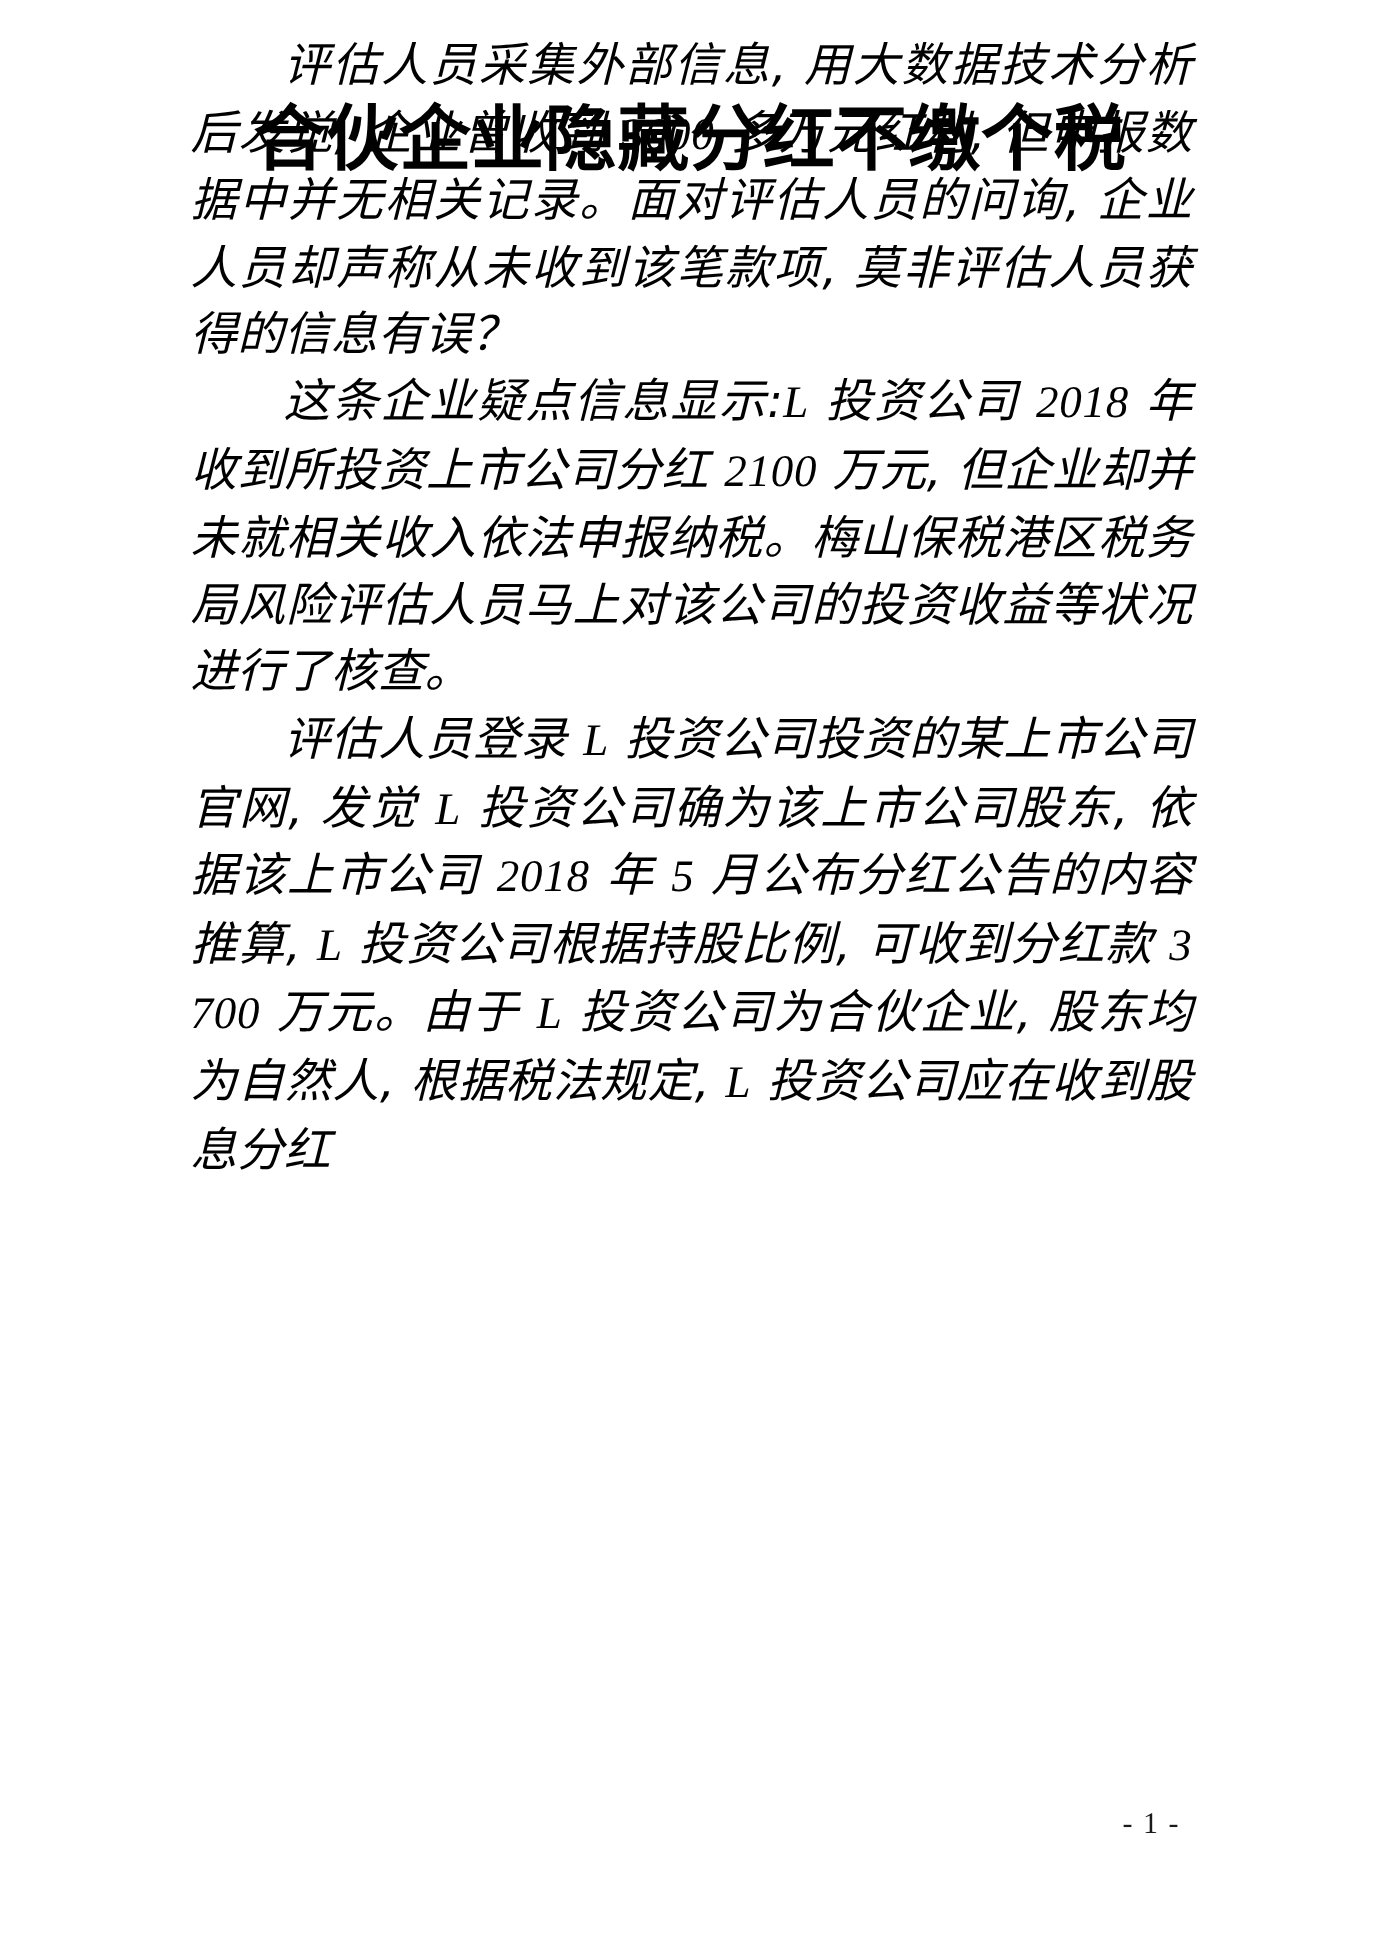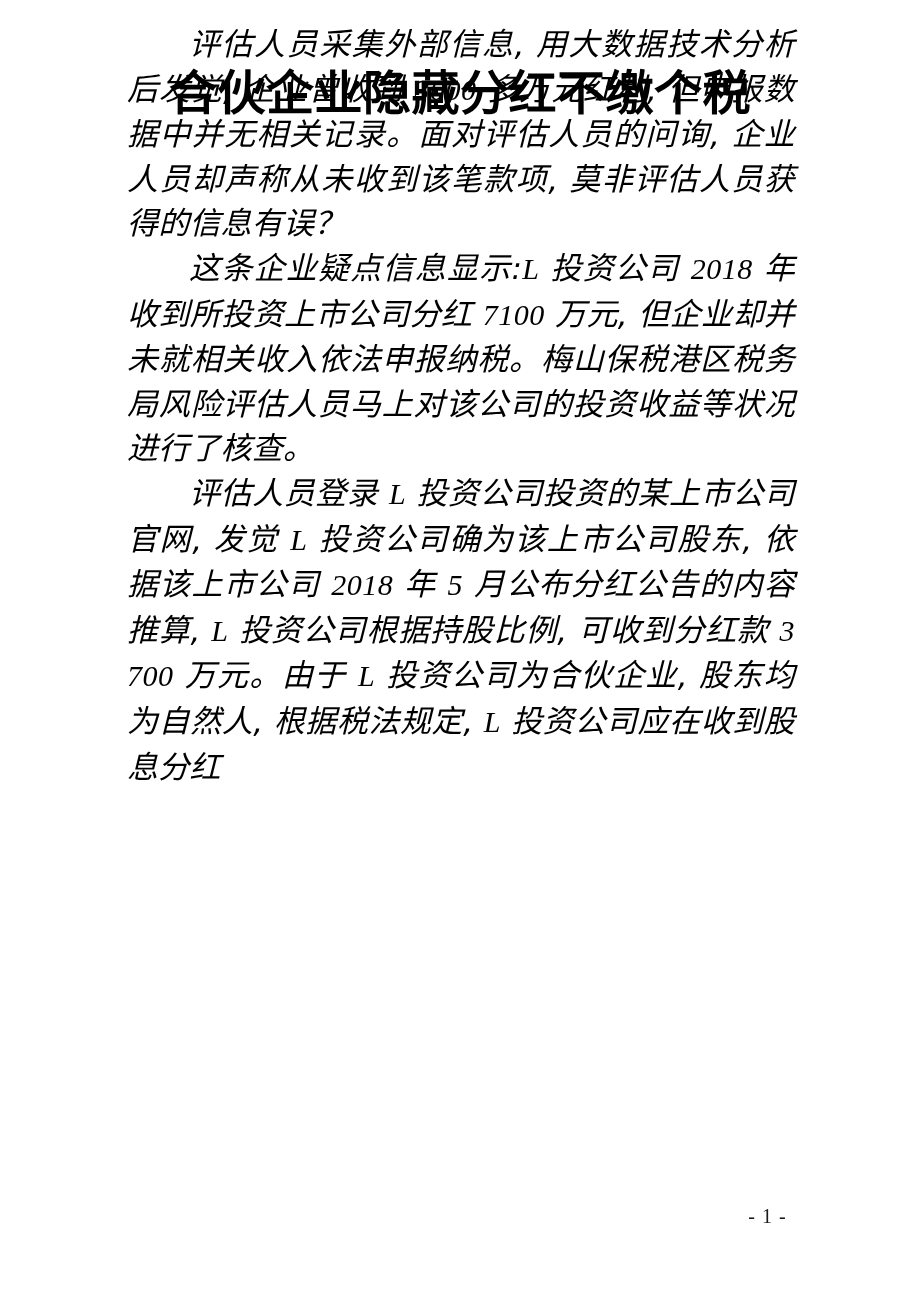--- a/index.html
+++ b/index.html
@@ -103,21 +103,21 @@
   <h1 class="doc-title">合伙企业隐藏分红不缴个税</h1>
 
   <div class="content">
 
     <div class="body-block">
 
       <p class="para indent2">评估人员采集外部信息, 用大数据技术分析后发觉, 企业曾收到 <span class="lat">3000</span> 多万元红利, 但申报数据中并无相关记录。面对评估人员的问询, 企业人员却声称从未收到该笔款项, 莫非评估人员获得的信息有误？</p>
 
 
 
-      <p class="para indent2">这条企业疑点信息显示:<span class="lat">L</span> 投资公司 <span class="lat">2018</span> 年收到所投资上市公司分红 <span class="lat">7100</span> 万元, 但企业却并未就相关收入依法申报纳税。梅山保税港区税务局风险评估人员马上对该公司的投资收益等状况进行了核查。</p>
+      <p class="para indent2">这条企业疑点信息显示:<span class="lat">L</span> 投资公司 <span class="lat">2018</span> 年收到所投资上市公司分红 <span class="lat">2100</span> 万元, 但企业却并未就相关收入依法申报纳税。梅山保税港区税务局风险评估人员马上对该公司的投资收益等状况进行了核查。</p>
 
       <p class="para indent2">评估人员登录 <span class="lat">L</span> 投资公司投资的某上市公司官网, 发觉 <span class="lat">L</span> 投资公司确为该上市公司股东, 依据该上市公司 <span class="lat">2018</span> 年 <span class="lat">5</span> 月公布分红公告的内容推算, <span class="lat">L</span> 投资公司根据持股比例, 可收到分红款 <span class="lat">3700</span> 万元。由于 <span class="lat">L</span> 投资公司为合伙企业, 股东均为自然人, 根据税法规定, <span class="lat">L</span> 投资公司应在收到股息分红</p>
 
     </div>
 
   </div>
 
   <div class="page-number">
     <span class="pn-inner">- 1 -</span>
   </div>

